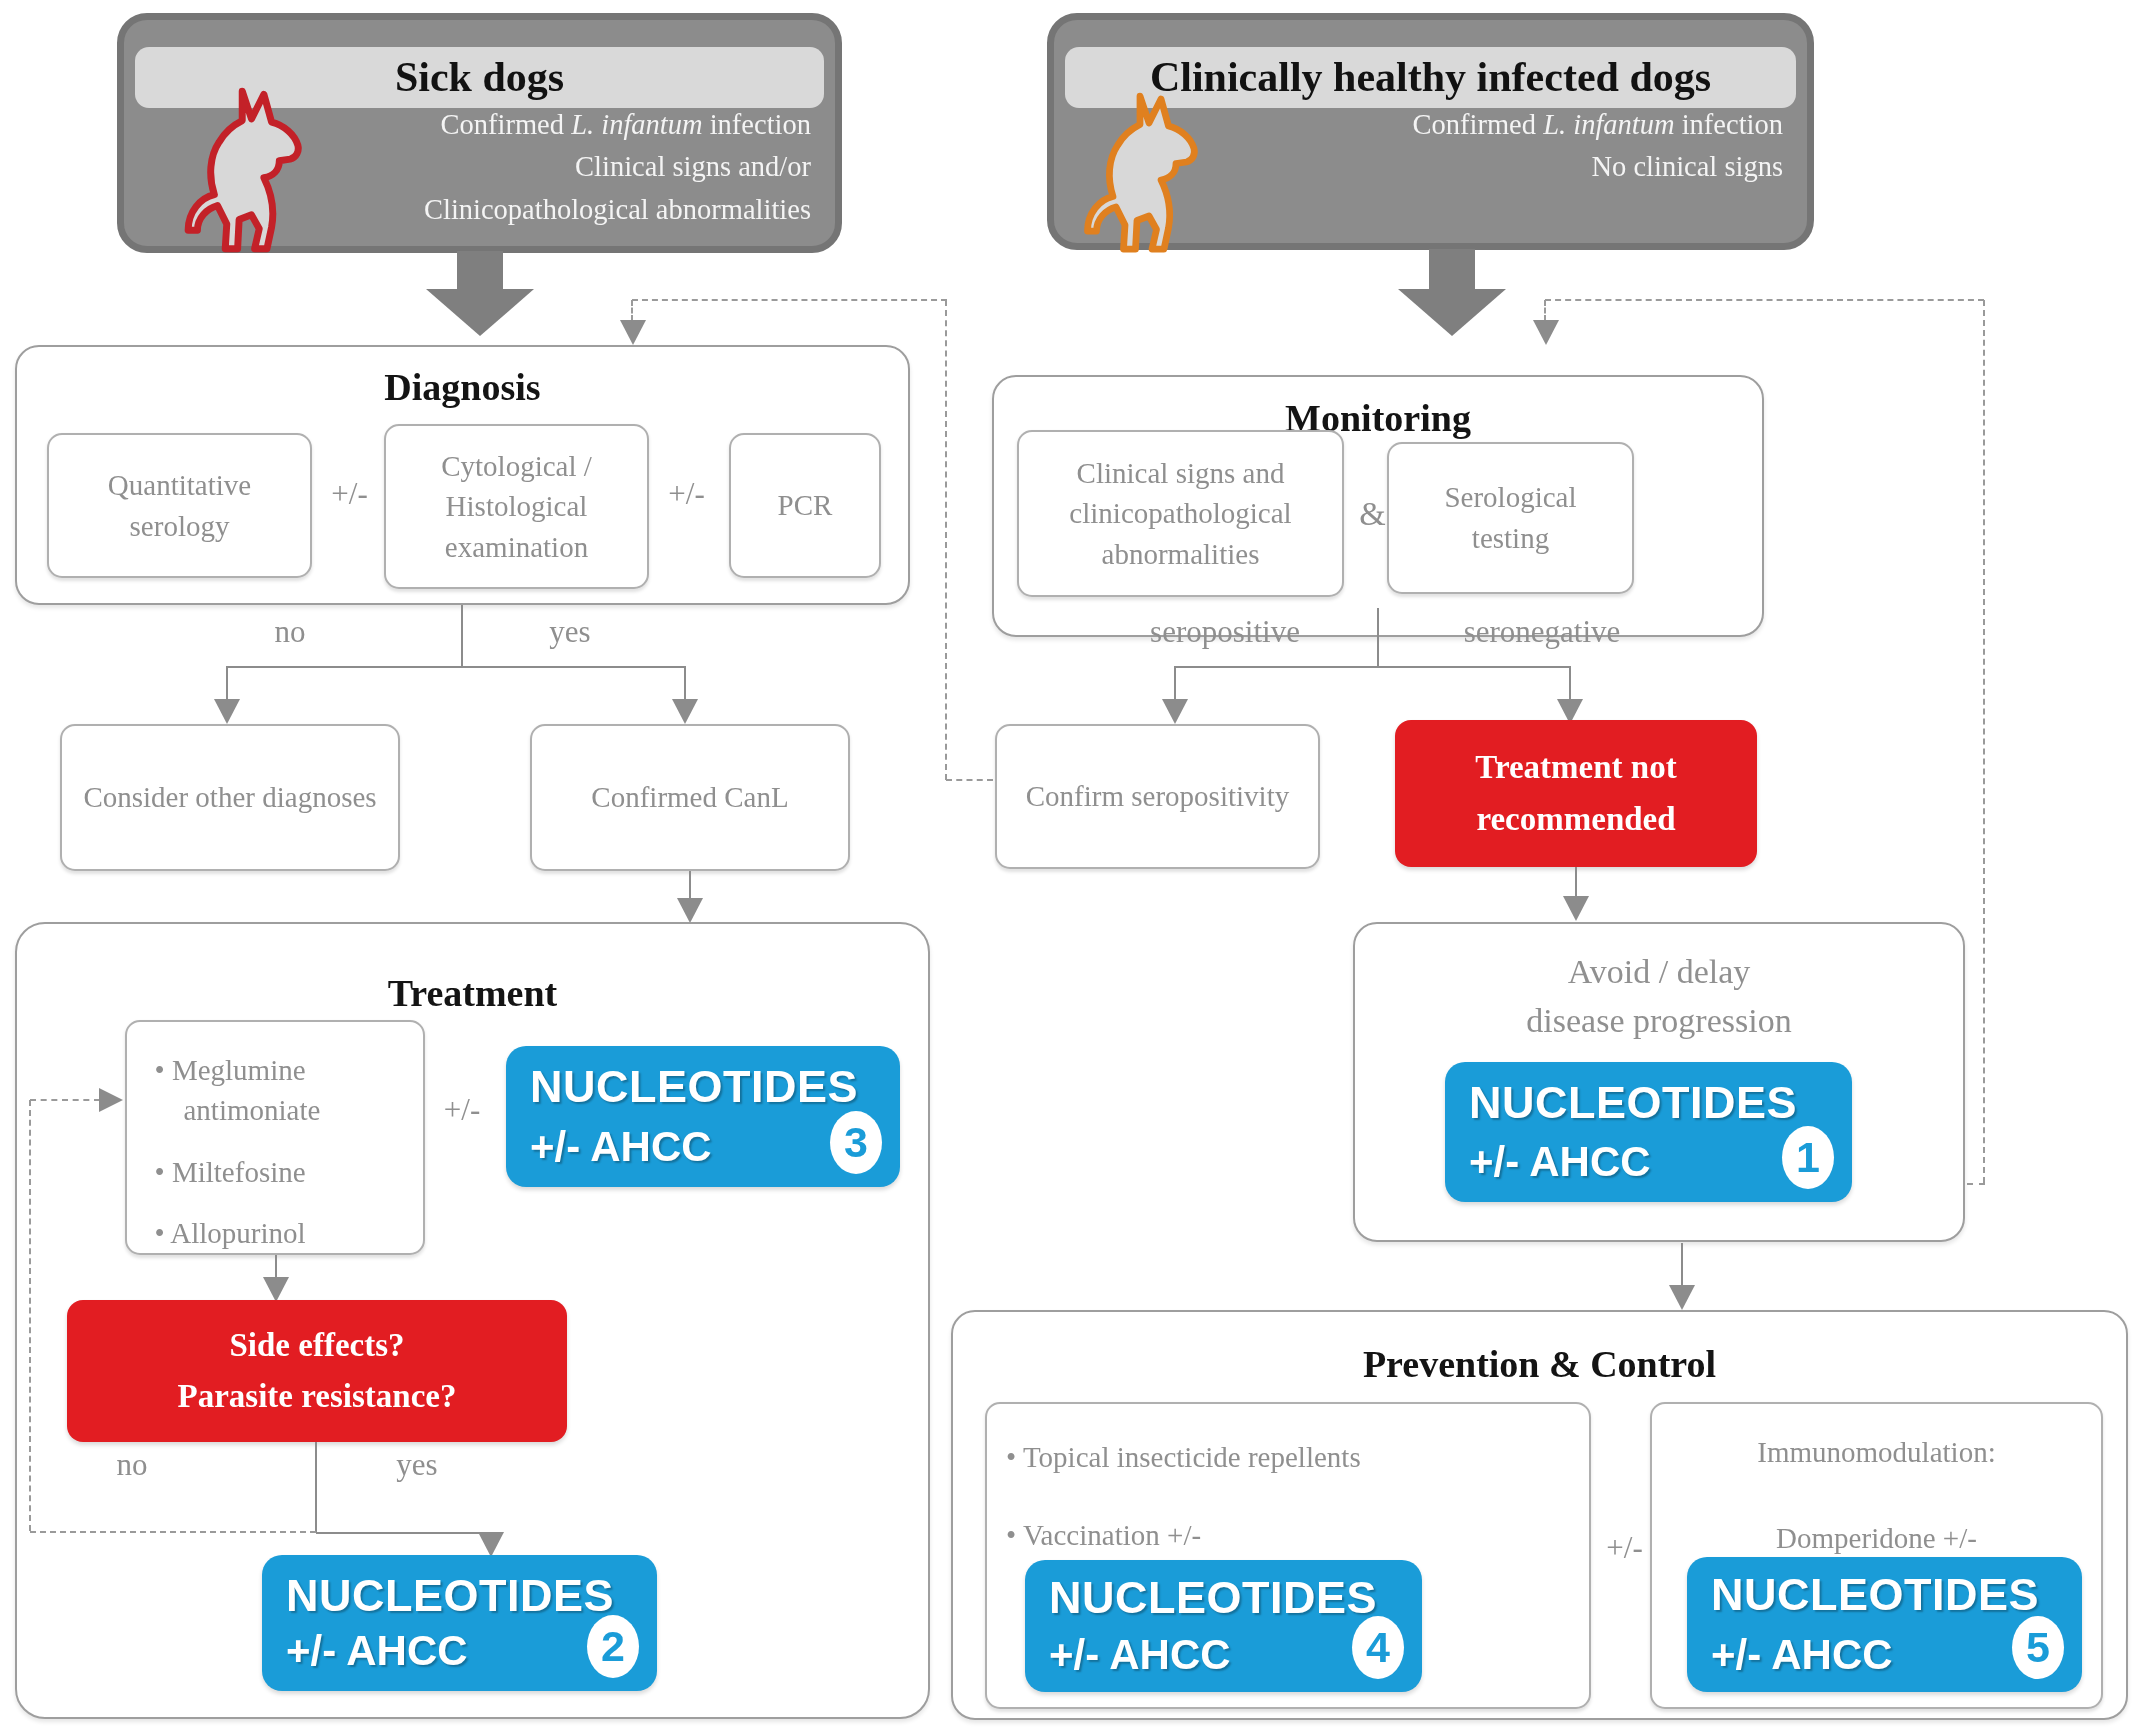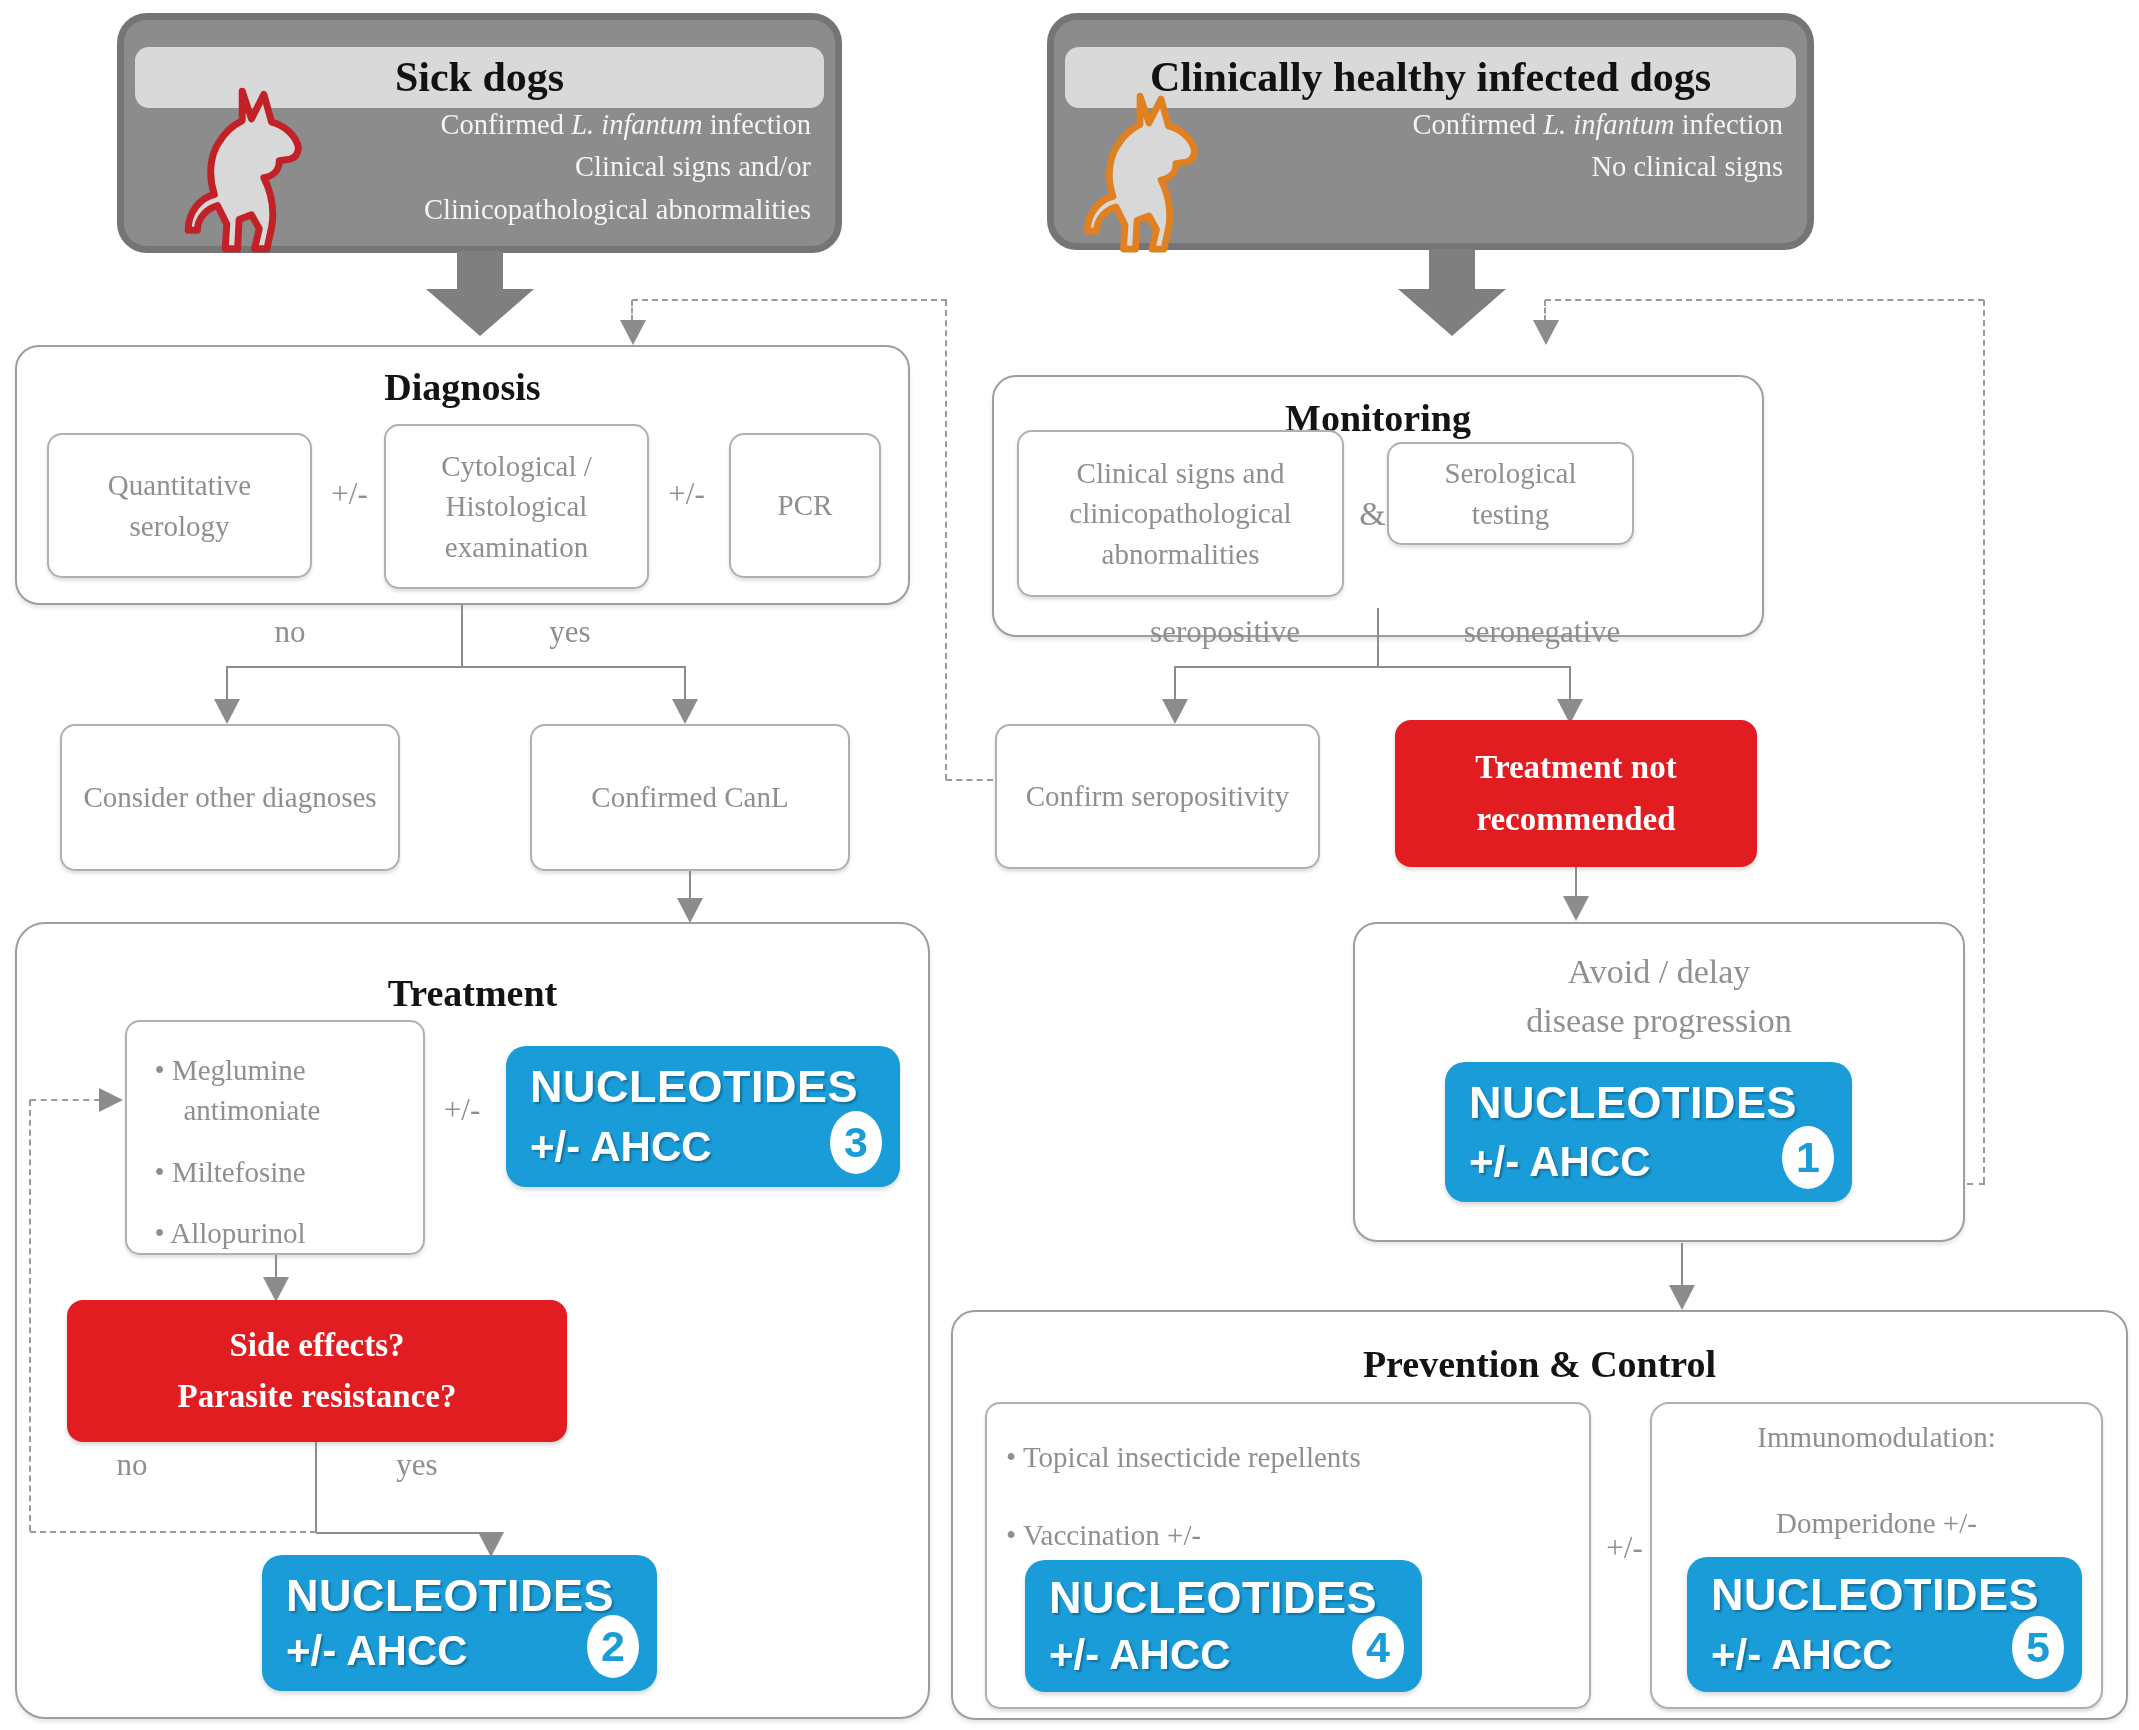--- a/index.html
+++ b/index.html
@@ -146,21 +146,21 @@
   <div class="l1">NUCLEOTIDES</div>
   <div class="l2">+/- AHCC</div>
   <div class="badge">2</div>
 </div>
 
 <div class="abs sec" style="left:992px;top:346px;width:772px;height:262px;margin-top:29px;">
   <div class="sec-title" style="top:19px;">Monitoring</div>
 </div>
 <div class="abs inner" style="left:1017px;top:430px;width:327px;height:167px;">Clinical signs and clinicopathological abnormalities</div>
 <div class="abs glabel" style="left:1350px;top:495px;width:45px;font-size:34px;">&amp;</div>
-<div class="abs inner" style="left:1387px;top:442px;width:247px;height:103px;">Serological testing</div>
+<div class="abs inner" style="left:1387px;top:442px;width:247px;height:152px;">Serological testing</div>
 
 <div class="abs vline" style="left:1377px;top:608px;height:58px;"></div>
 <div class="abs hline" style="left:1174px;top:666px;width:397px;"></div>
 <div class="abs vline" style="left:1174px;top:666px;height:34px;"></div>
 <div class="abs tri-down" style="left:1162px;top:699px;"></div>
 <div class="abs vline" style="left:1569px;top:666px;height:34px;"></div>
 <div class="abs tri-down" style="left:1557px;top:699px;"></div>
 <div class="abs glabel" style="left:1135px;top:614px;width:180px;">seropositive</div>
 <div class="abs glabel" style="left:1452px;top:614px;width:180px;">seronegative</div>
 
@@ -210,21 +210,21 @@
   </ul>
 </div>
 <div class="abs nuc" style="left:1025px;top:1560px;width:397px;height:132px;">
   <div class="l1" style="top:12px;">NUCLEOTIDES</div>
   <div class="l2" style="bottom:13px;">+/- AHCC</div>
   <div class="badge">4</div>
 </div>
 
 <div class="abs glabel" style="left:1592px;top:1530px;width:65px;">+/-</div>
 
-<div class="abs inner" style="left:1650px;top:1402px;width:453px;height:307px;align-items:flex-start;padding-top:13px;border-radius:19px;">
+<div class="abs inner" style="left:1650px;top:1402px;width:453px;height:307px;align-items:flex-start;padding-top:28px;">
   <div style="width:100%;text-align:center;">
     <div>Immunomodulation:</div>
     <div style="margin-top:45px;">Domperidone +/-</div>
   </div>
 </div>
 <div class="abs nuc" style="left:1687px;top:1557px;width:395px;height:135px;">
   <div class="l1" style="top:12px;">NUCLEOTIDES</div>
   <div class="l2" style="bottom:13px;">+/- AHCC</div>
   <div class="badge">5</div>
 </div>

